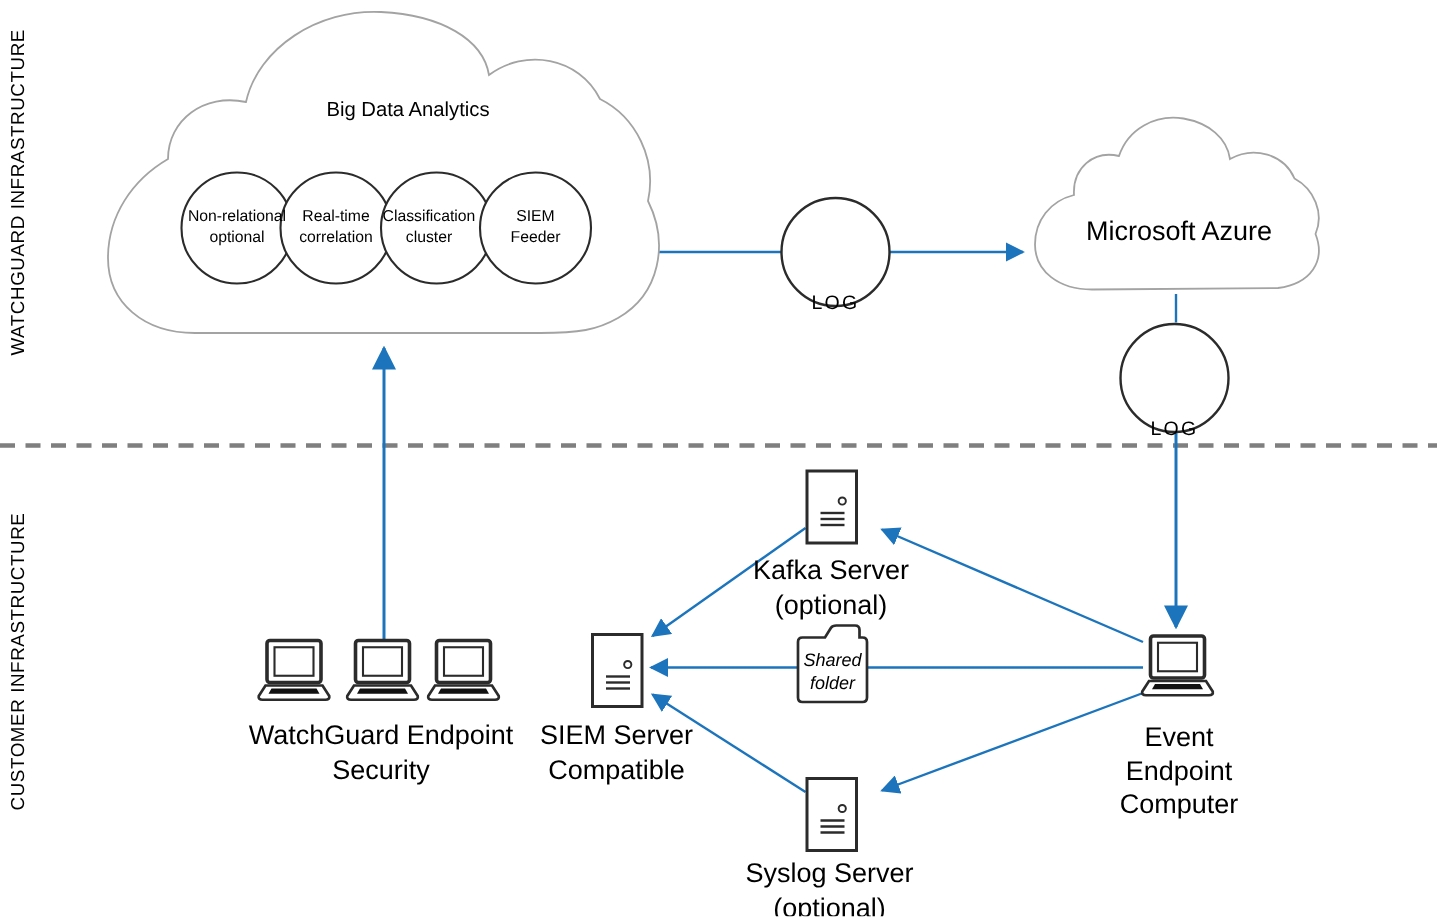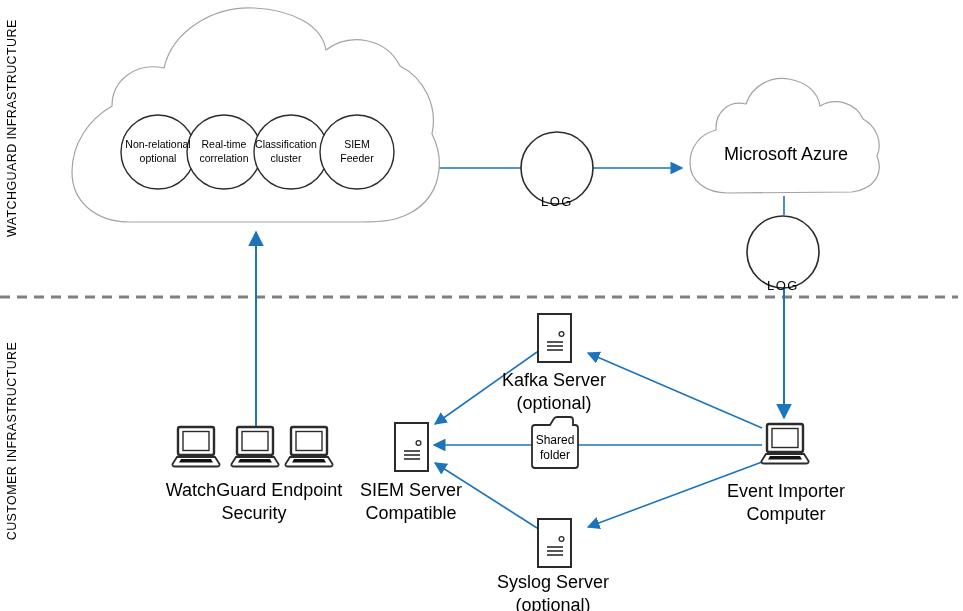--- a/index.html
+++ b/index.html
@@ -123,39 +123,40 @@
     </g>
 
     <path class="dark whitefill" stroke-width="1.8" d="M 535 468 Q 532 468 532 465 L 532 428 Q 532 425 535 425 L 550 425
              L 554 418.5 Q 555 417 557.5 417 L 570 417 Q 573 417 573 420 L 573 425
              L 575 425 Q 578 425 578 428 L 578 465 Q 578 468 575 468 Z"></path>
   </svg>
 
   <div class="vlabel" style="left:5px; top:237px; width:212px;">WATCHGUARD INFRASTRUCTURE</div>
   <div class="vlabel" style="left:5px; top:547px; width:212px;">CUSTOMER INFRASTRUCTURE</div>
 
+  <div class="lbl lbl-title" style="left:172px; top:65px; width:200px;">Big Data Analytics</div>
   <div class="lbl lbl-node" style="left:119px; top:138px; width:78px;">Non-relational
 optional</div>
   <div class="lbl lbl-node" style="left:185px; top:138px; width:78px;">Real-time
 correlation</div>
   <div class="lbl lbl-node" style="left:247px; top:138px; width:78px;">Classification
 cluster</div>
   <div class="lbl lbl-node" style="left:318px; top:138px; width:78px;">SIEM
 Feeder</div>
 
   <div class="lbl lbl-log" style="left:527px; top:160px; width:60px;">LOG</div>
   <div class="lbl lbl-log" style="left:753px; top:244px; width:60px;">LOG</div>
 
   <div class="lbl" style="left:716px; top:143px; width:140px;">Microsoft Azure</div>
 
   <div class="lbl" style="left:351px; top:479px; width:120px;">SIEM Server
 Compatible</div>
   <div class="lbl" style="left:134px; top:479px; width:240px;">WatchGuard Endpoint Security</div>
   <div class="lbl" style="left:494px; top:369px; width:120px;">Kafka Server
 (optional)</div>
-  <div class="lbl" style="left:515px; top:433px; width:80px; font-size:12px;">Shared
+  <div class="lbl" style="left:515px; top:433px; width:80px; font-size:12px;font-style:italic;">Shared
 folder</div>
   <div class="lbl" style="left:493px; top:571px; width:120px;">Syslog Server
 (optional)</div>
-  <div class="lbl" style="left:726px; top:480px; width:120px;">Event Importer
+  <div class="lbl" style="left:726px; top:480px; width:120px;">Event Endpoint
 Computer</div>
 
 </div>
 
 </body></html>

